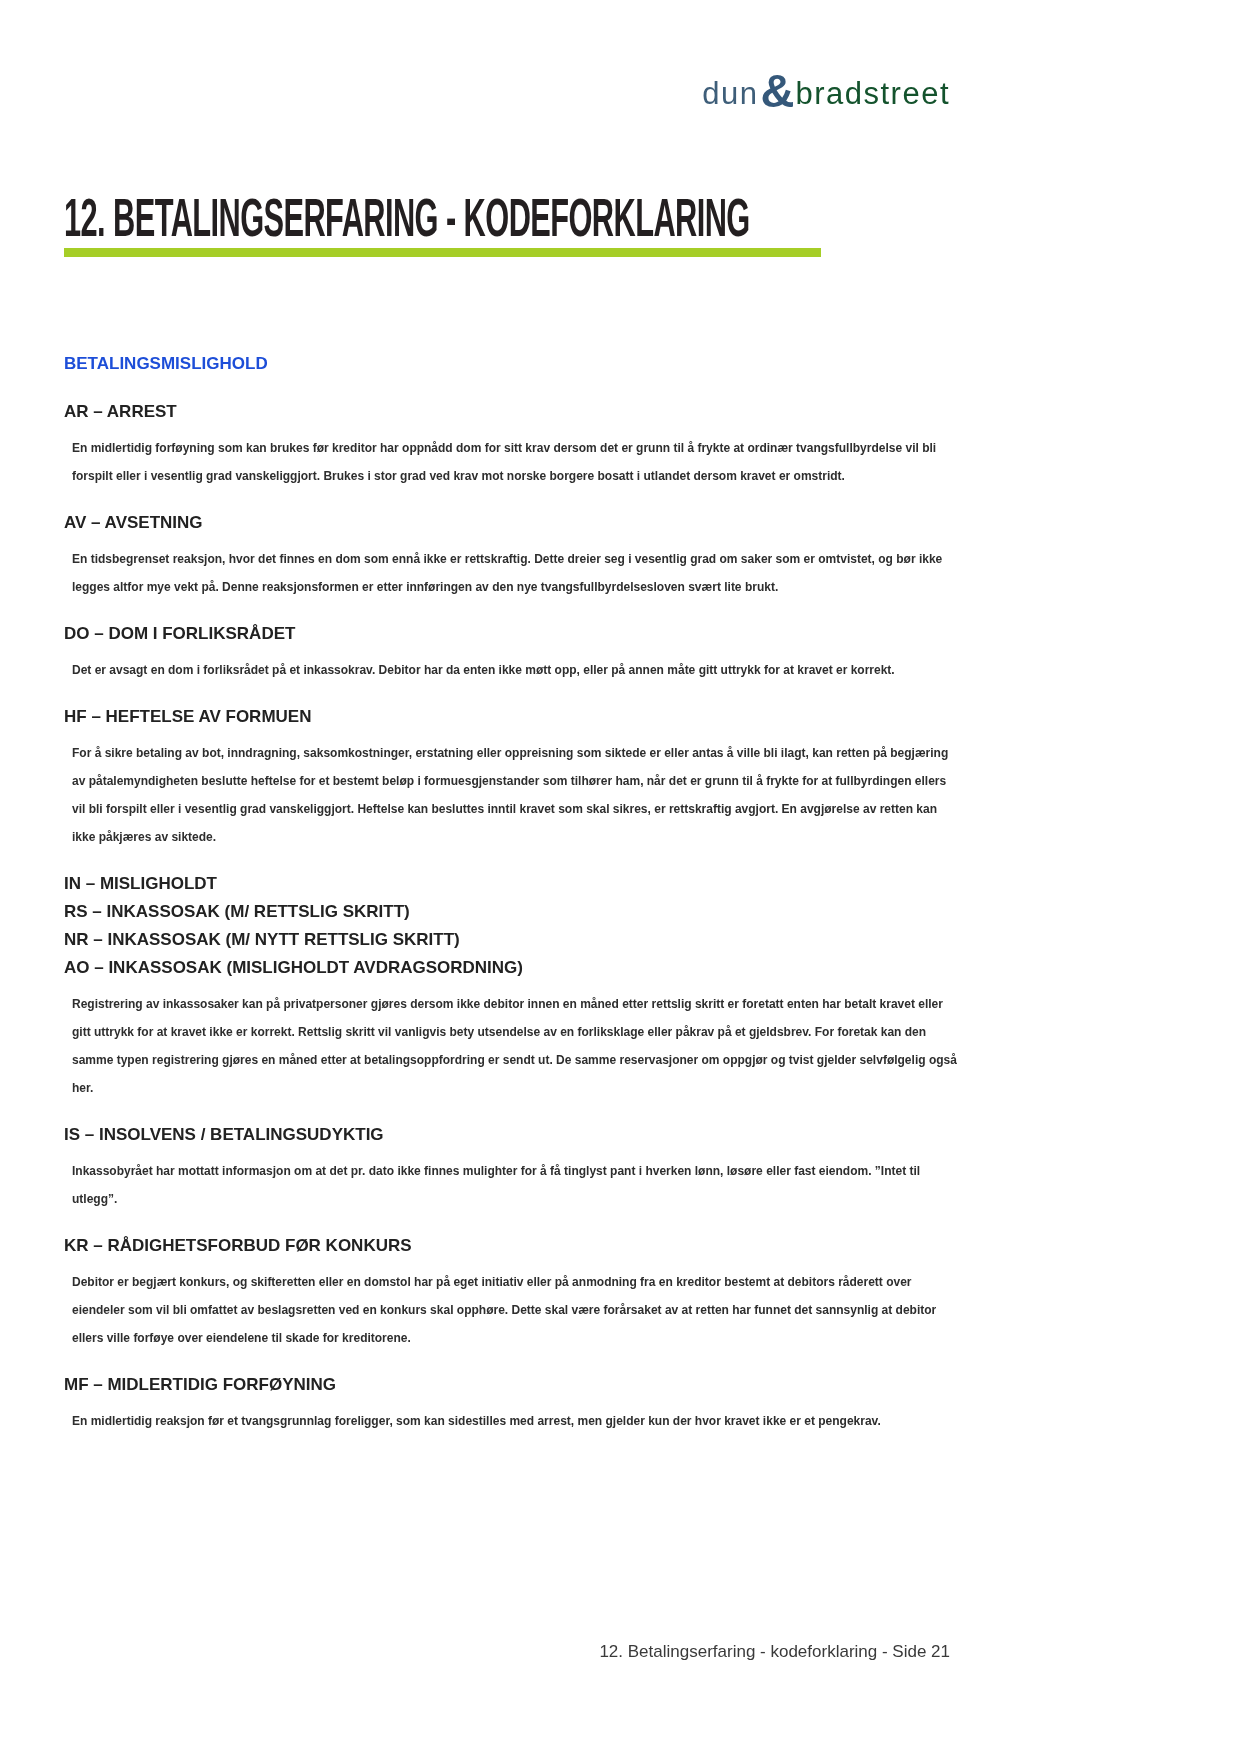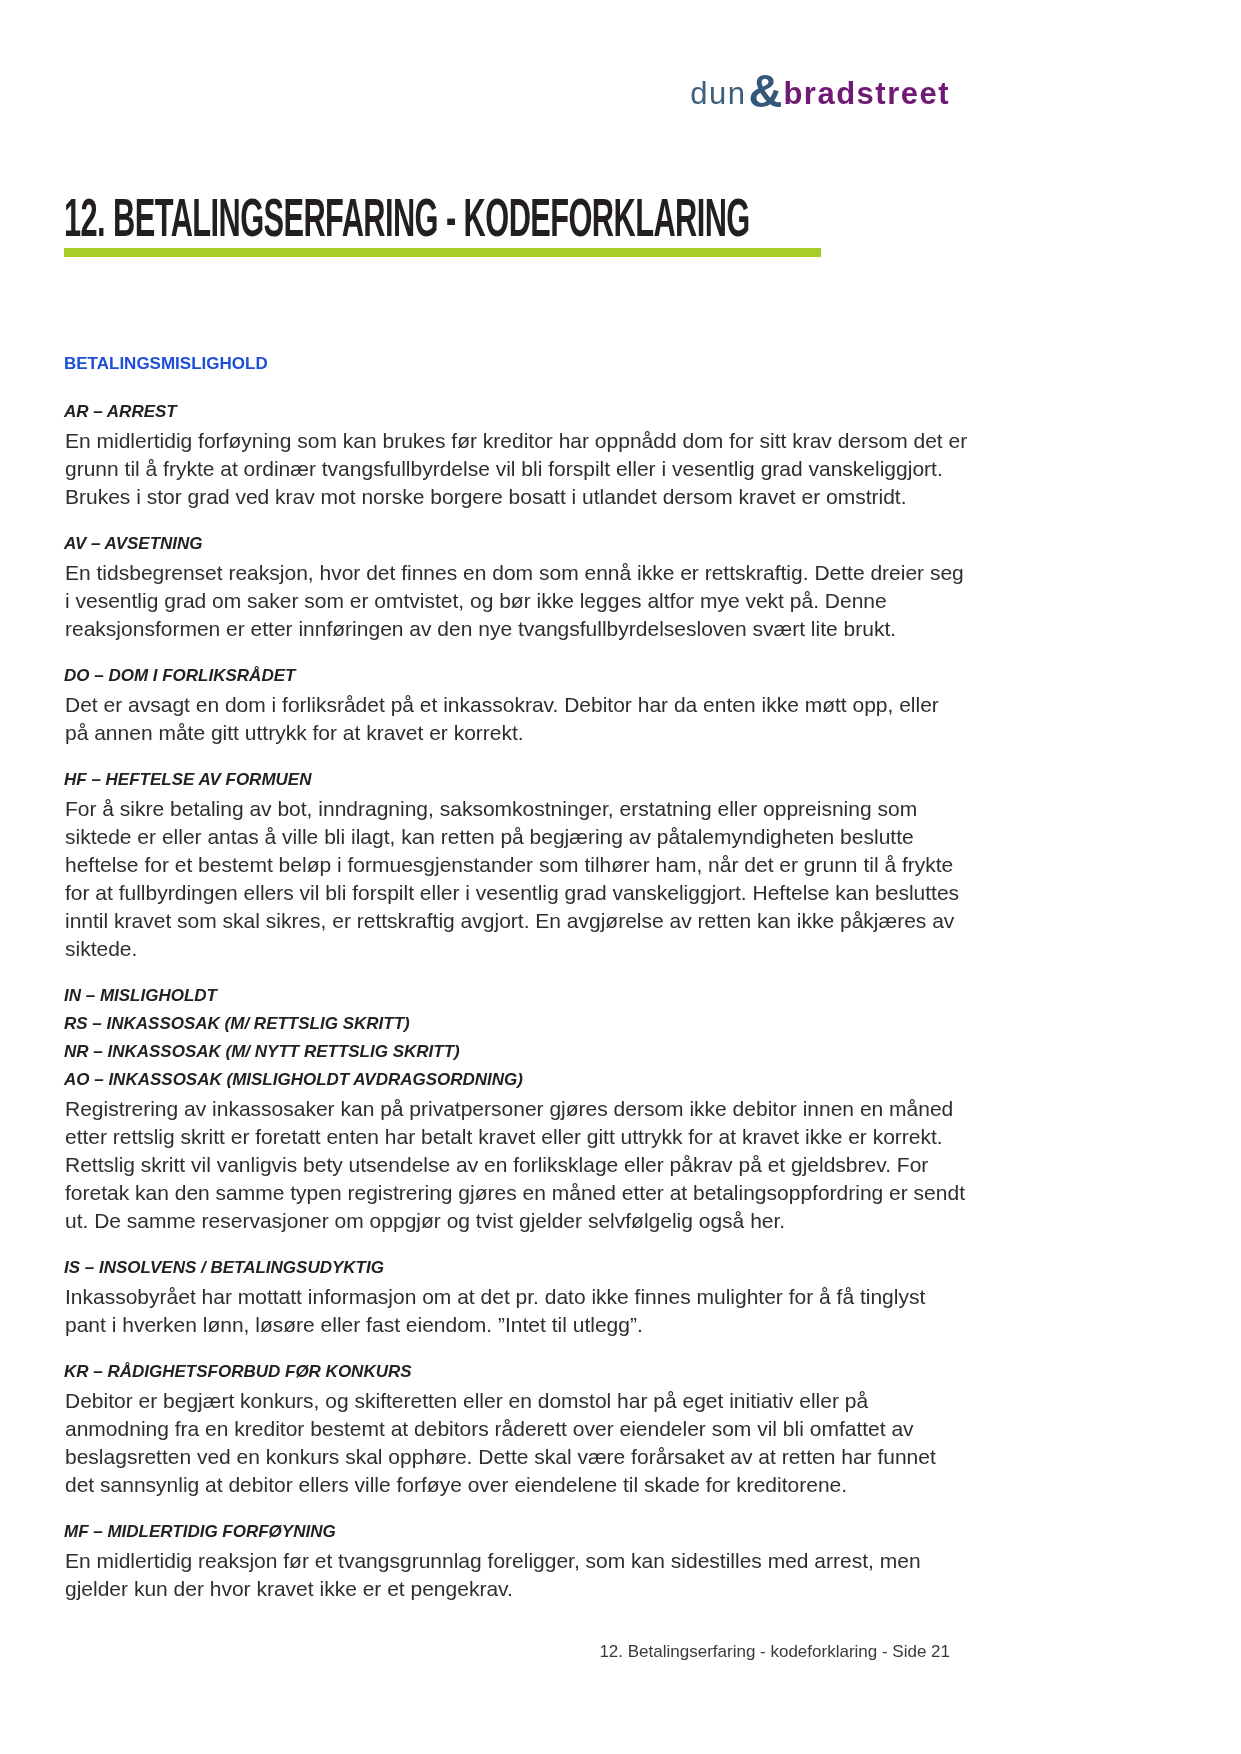--- a/index.html
+++ b/index.html
@@ -42,41 +42,41 @@
   
   .content{
     position:absolute;left:64px;top:350px;width:905px;
   }
   .group-title{
     font-weight:bold;font-size:17px;line-height:28px;
     margin-bottom:20px;color:#1d4ed8;
   }
   .code-section{margin-bottom:19px;}
   .sec-heading{
-    font-weight:bold;font-size:17px;line-height:28px;color:#222;font-style:italic;
+    font-weight:bold;font-size:17px;line-height:28px;color:#222;
   }
   .sec-body{
-    margin:1px;font-size:21px;line-height:28px;color:#2e2e2e;
+    margin:8px;font-size:12px;line-height:28px;color:#2e2e2e;font-weight:bold;
   }
 
   
   .footer{
     position:absolute;left:64px;top:1642px;width:886px;
     text-align:right;font-size:17px;color:#3a3a3a;
   }
 </style>
 </head>
 <body>
 
 <div class="page">
 
   <div class="logo">
     <span class="logo-word1" style="color: rgb(62, 94, 121);">dun</span>
     <span class="logo-amp" style="color: rgb(53, 88, 122);">&amp;</span>
-    <span class="logo-word2" style="color: #701a75; font-weight: bold;">bradstreet</span>
+    <span class="logo-word2" style="color: #14532d;">bradstreet</span>
   </div>
 
   <h1 class="title">12. BETALINGSERFARING - KODEFORKLARING</h1>
   <div class="accent-bar" style="background-color: rgb(166, 206, 39);"></div>
 
   <div class="content">
 
     <div class="group-title">BETALINGSMISLIGHOLD</div>
 
     <section class="code-section">

